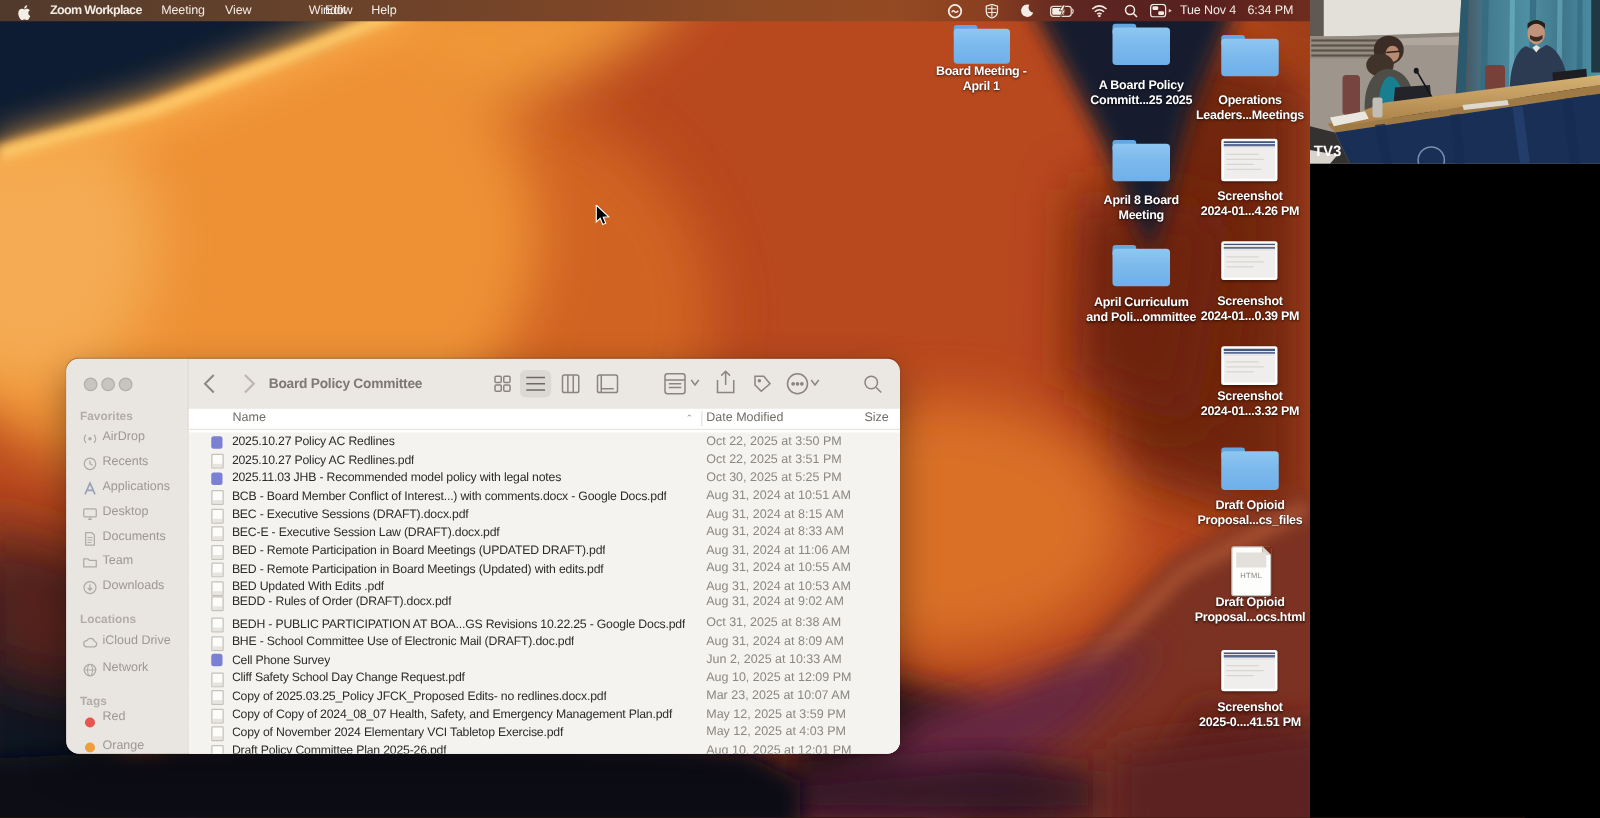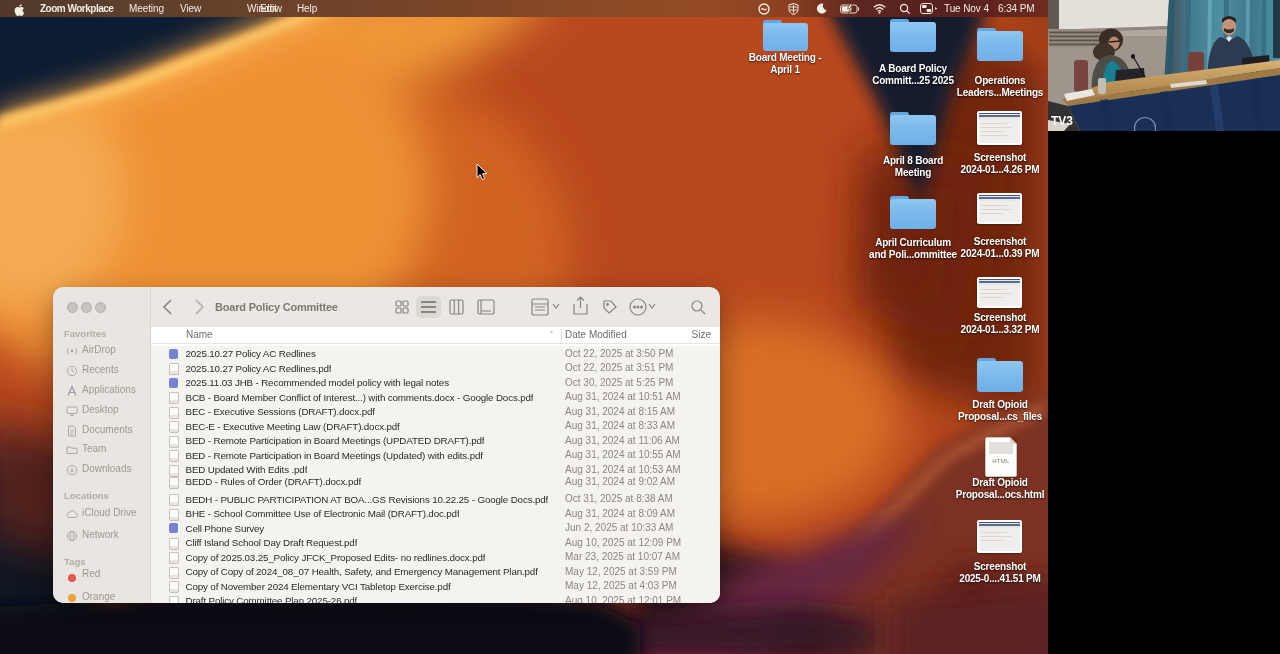--- a/index.html
+++ b/index.html
@@ -361,21 +361,21 @@
           <span class="fname">BCB - Board Member Conflict of Interest...) with comments.docx - Google Docs.pdf</span>
           <span class="fdate">Aug 31, 2024 at 10:51 AM</span>
         </div>
 <div class="frow stripe" style="top:77.20px;">
           <span class="icpdf"></span>
           <span class="fname">BEC - Executive Sessions (DRAFT).docx.pdf</span>
           <span class="fdate">Aug 31, 2024 at 8:15 AM</span>
         </div>
 <div class="frow" style="top:91.75px;">
           <span class="icpdf"></span>
-          <span class="fname">BEC-E - Executive Meeting Law (DRAFT).docx.pdf</span>
+          <span class="fname">BEC-E - Executive Session Law (DRAFT).docx.pdf</span>
           <span class="fdate">Aug 31, 2024 at 8:33 AM</span>
         </div>
 <div class="frow stripe" style="top:106.30px;">
           <span class="icpdf"></span>
           <span class="fname">BED - Remote Participation in Board Meetings (UPDATED DRAFT).pdf</span>
           <span class="fdate">Aug 31, 2024 at 11:06 AM</span>
         </div>
 <div class="frow" style="top:120.85px;">
           <span class="icpdf"></span>
           <span class="fname">BED - Remote Participation in Board Meetings (Updated) with edits.pdf</span>
@@ -401,21 +401,21 @@
           <span class="fname">BHE - School Committee Use of Electronic Mail (DRAFT).doc.pdf</span>
           <span class="fdate">Aug 31, 2024 at 8:09 AM</span>
         </div>
 <div class="frow stripe" style="top:193.60px;">
           <span class="icdoc"></span>
           <span class="fname">Cell Phone Survey</span>
           <span class="fdate">Jun 2, 2025 at 10:33 AM</span>
         </div>
 <div class="frow" style="top:208.15px;">
           <span class="icpdf"></span>
-          <span class="fname">Cliff Island School Day Draft Request.pdf</span>
+          <span class="fname">Cliff Safety School Day Change Request.pdf</span>
           <span class="fdate">Aug 10, 2025 at 12:09 PM</span>
         </div>
 <div class="frow stripe" style="top:222.70px;">
           <span class="icpdf"></span>
           <span class="fname">Copy of 2025.03.25_Policy JFCK_Proposed Edits- no redlines.docx.pdf</span>
           <span class="fdate">Mar 23, 2025 at 10:07 AM</span>
         </div>
 <div class="frow" style="top:237.25px;">
           <span class="icpdf"></span>
           <span class="fname">Copy of Copy of 2024_08_07 Health, Safety, and Emergency Management Plan.pdf</span>

